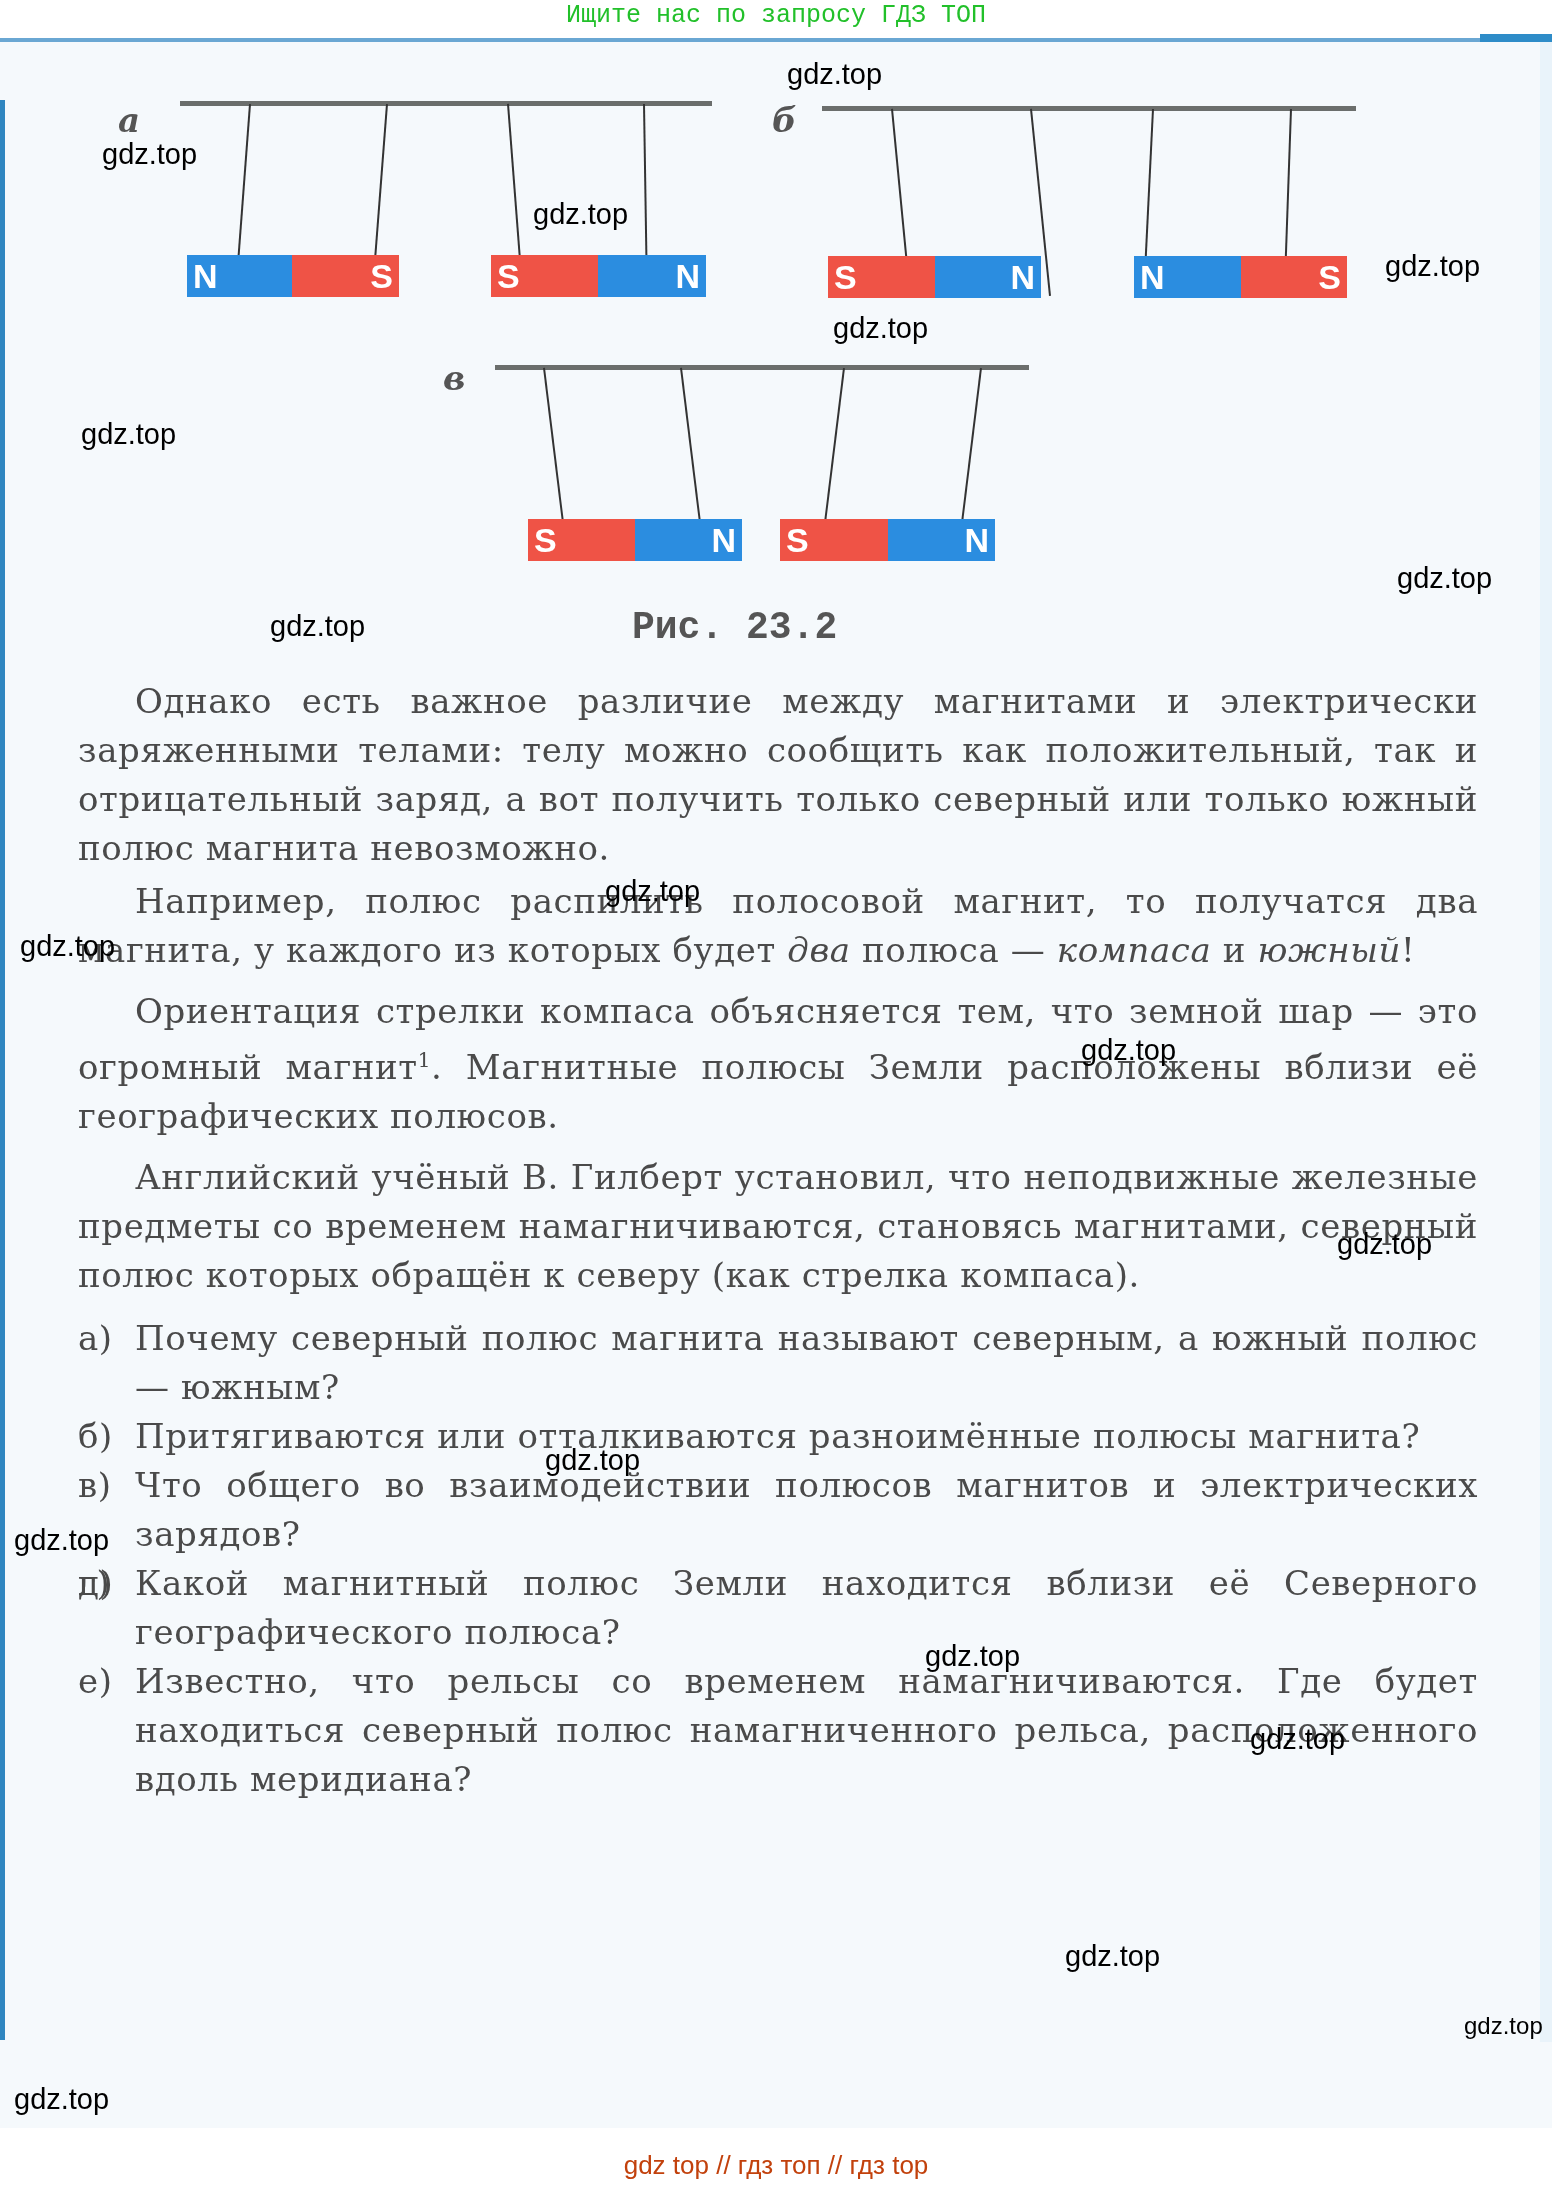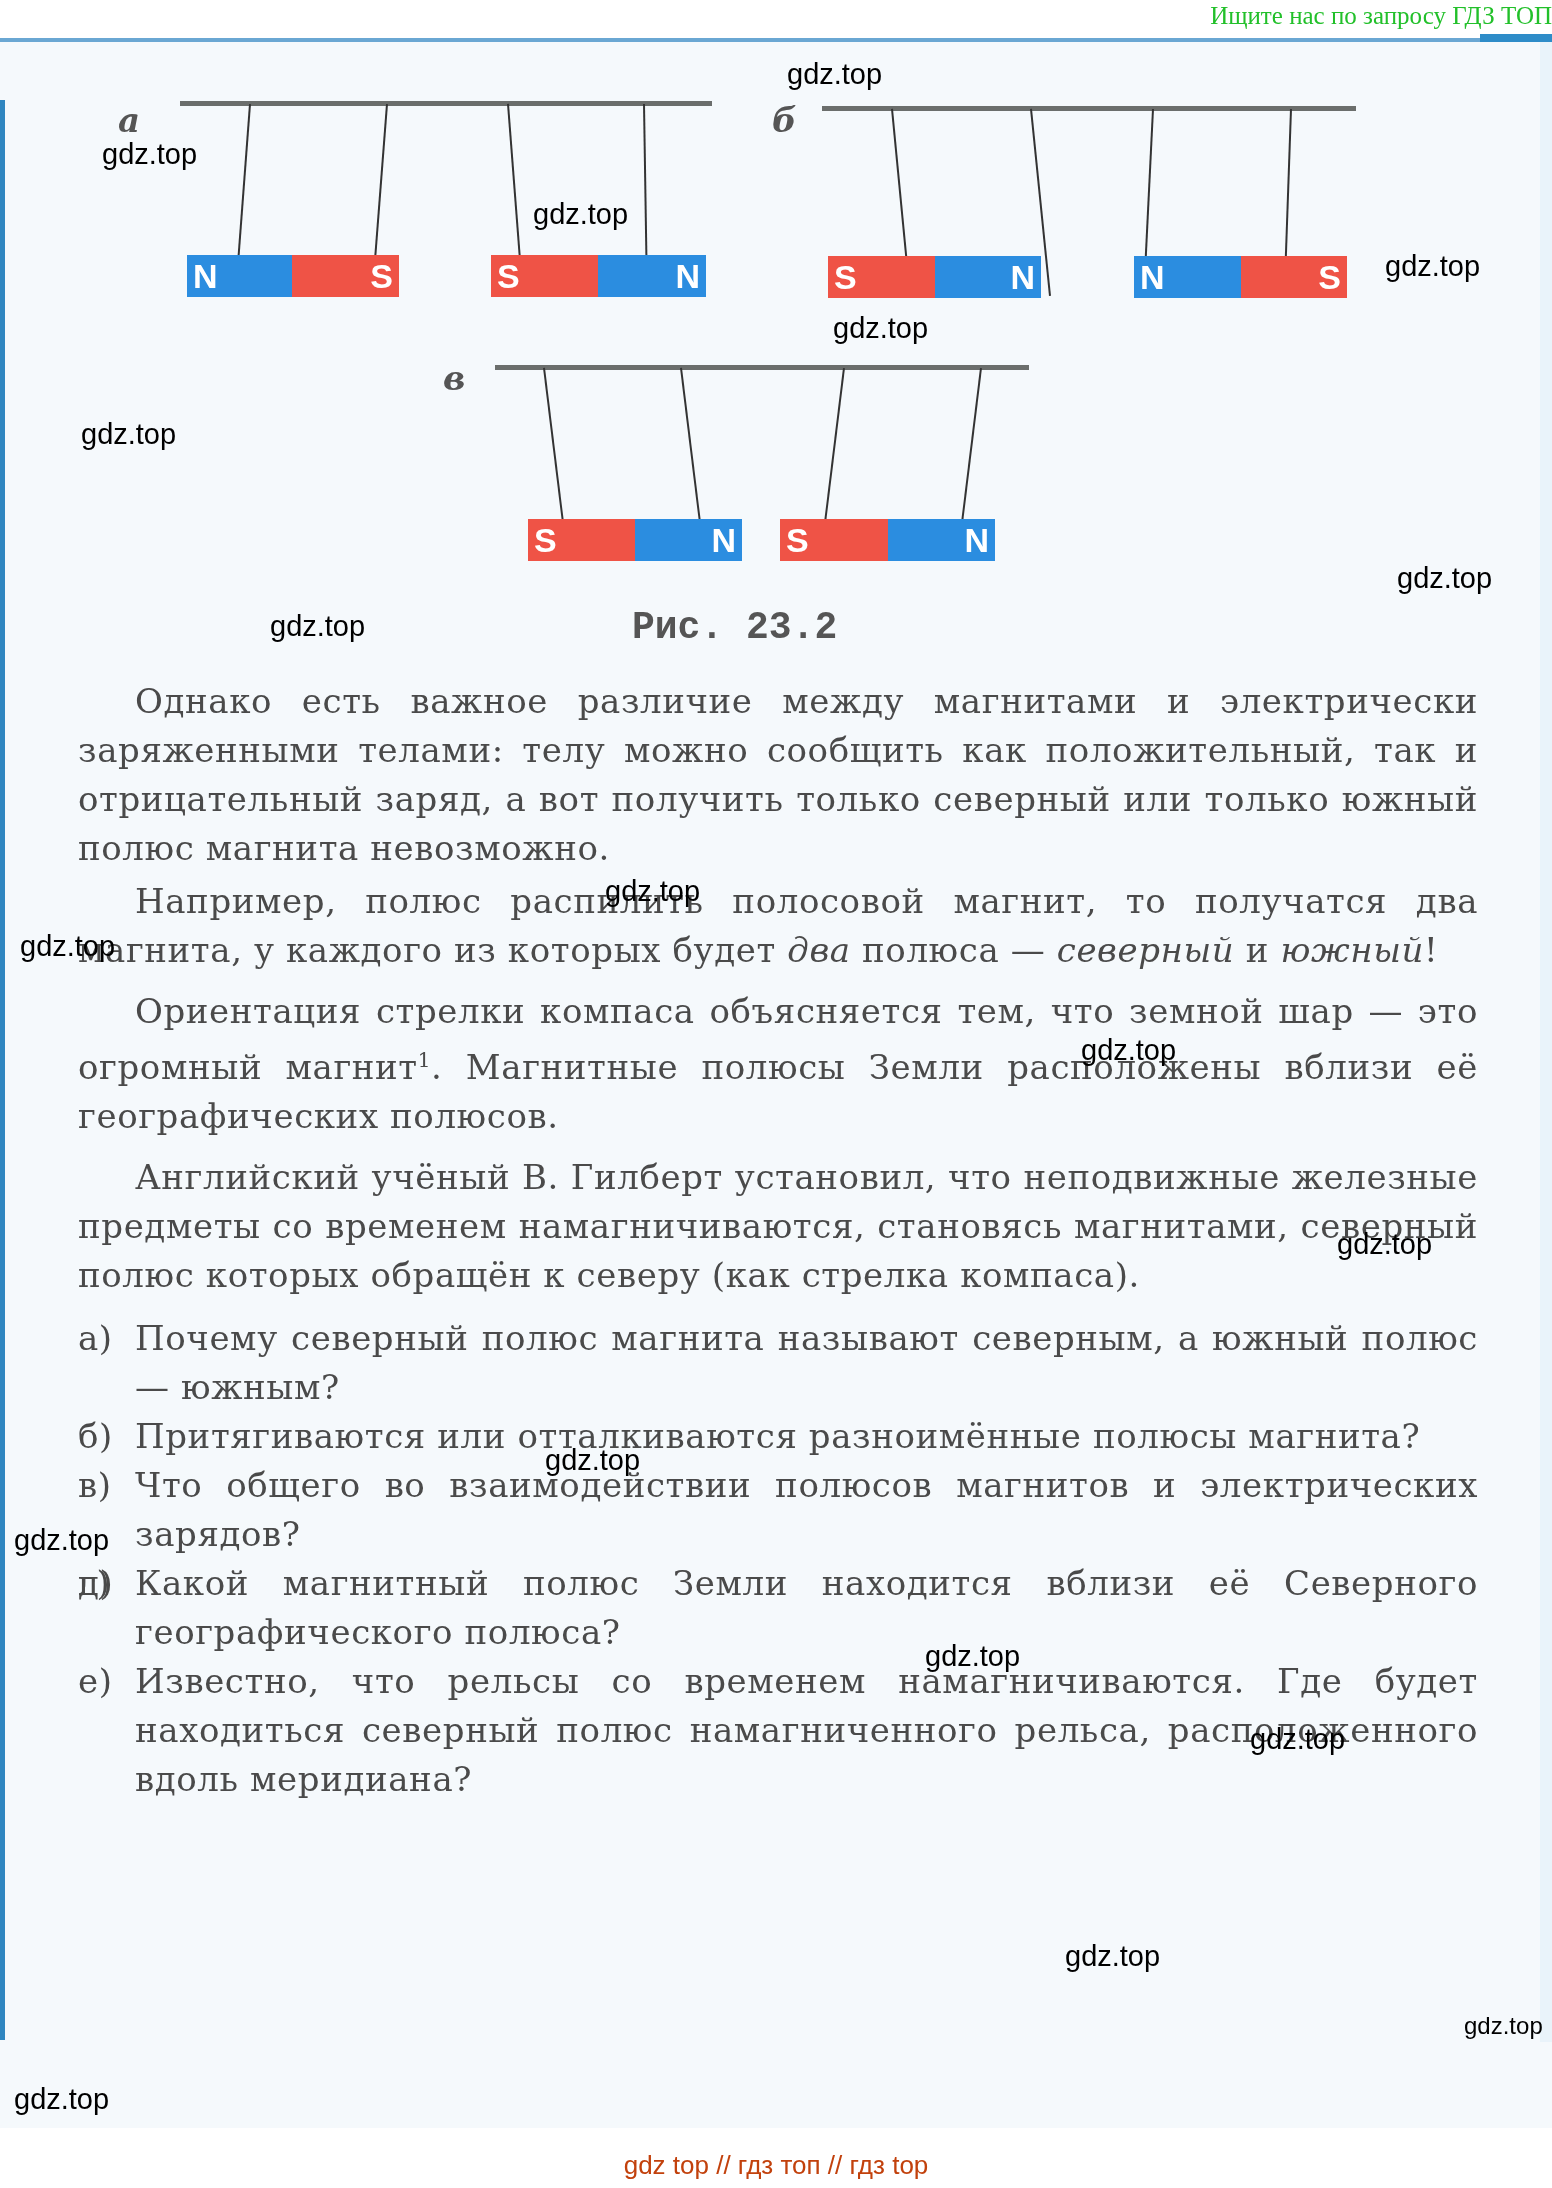--- a/index.html
+++ b/index.html
@@ -1,17 +1,17 @@
 <!DOCTYPE html>
 <html><head>
 <meta charset="utf-8">
 <style>
   html, body { margin:0; padding:0; }
   body { width:1552px; height:2188px; position:relative; overflow:hidden; background:#ffffff; font-family:"DejaVu Serif", serif; }
-  .banner { position:absolute; left:0; width:1552px; top:0; height:32px; text-align:right; font-family:Liberation Serif, serif; font-size:25px; color:#22c02a; line-height:32px; }
+  .banner { position:absolute; left:0; width:1552px; top:0; height:32px; text-align:center; font-family:Liberation Mono, monospace; font-size:25px; color:#22c02a; line-height:32px; }
   .page { position:absolute; left:0; top:38px; width:1552px; height:2090px; background:#f5f9fc; }
   .top-rule { position:absolute; left:0; top:38px; width:1498px; height:4px; background:#6aa7d3; }
   .top-rule-dark { position:absolute; left:1480px; top:34px; width:72px; height:8px; background:#2e8cc8; }
   .left-bar { position:absolute; left:0; top:100px; width:5px; height:1940px; background:#2f86c0; }
   .right-edge { position:absolute; left:1540px; top:42px; width:12px; height:2000px; background:#e9f3fa; }
   .rail { position:absolute; height:5px; background:#6b6e6c; }
   .string { position:absolute; width:2px; background:#333; transform-origin:top left; }
   .magnet { position:absolute; height:42px; display:flex; }
   .pole { height:100%; position:relative; }
   .pole-label { position:absolute; top:0; height:42px; line-height:42px; font-family:"Liberation Sans", sans-serif; font-weight:bold; font-size:34px; color:#ffffff; }
@@ -104,21 +104,21 @@
     <div class="pole" style="width:107px;background:#2b8de0;">
         <span class="pole-label" style="right:6px;">N</span>
       </div>
   </div>
 
   <span class="caption" style="left:632px;top:606px;font-family:Liberation Mono, monospace;">Рис. 23.2</span>
 </div>
 
 <div class="text" style="top:677px;">
   <p class="para" style="margin-bottom:4px;">Однако есть важное различие между магнитами и электрически заряженными телами: телу можно сообщить как положительный, так и отрицательный заряд, а вот получить только северный или только южный полюс магнита невозможно.</p>
-  <p class="para" style="margin-bottom:12px;"><span>Например, полюс распилить полосовой магнит, то получатся два магнита, у каждого из которых будет </span><em>два</em><span> полюса — </span><em>северный</em><span> и </span><em>южный</em><span>!</span></p>
+  <p class="para" style="margin-bottom:12px;"><span>Например, полюс распилить полосовой магнит, то получатся два магнита, у каждого из которых будет </span><em>два</em><span> полюса — </span><em>компаса</em><span> и </span><em>южный</em><span>!</span></p>
   <p class="para" style="margin-bottom:12px;"><span>Ориентация стрелки компаса объясняется тем, что земной шар — это огромный магнит</span><sup style="font-size:20px;">1</sup><span>. Магнитные полюсы Земли расположены вблизи её географических полюсов.</span></p>
   <p class="para" style="margin-bottom:14px;">Английский учёный В. Гилберт установил, что неподвижные железные предметы со временем намагничиваются, становясь магнитами, северный полюс которых обращён к северу (как стрелка компаса).</p>
 
   <div>
     <p class="q"><span class="q-label">а)</span><span>Почему северный полюс магнита называют северным, а южный полюс — южным?</span></p>
     <p class="q"><span class="q-label">б)</span><span>Притягиваются или отталкиваются разноимённые полюсы магнита?</span></p>
     <p class="q"><span class="q-label">в)</span><span>Что общего во взаимодействии полюсов магнитов и электрических зарядов?</span></p>
     <p class="q"><span class="q-label">г)</span></p>
     <p class="q"><span class="q-label">д)</span><span>Какой магнитный полюс Земли находится вблизи её Северного географического полюса?</span></p>
     <p class="q"><span class="q-label">е)</span><span>Известно, что рельсы со временем намагничиваются. Где будет находиться северный полюс намагниченного рельса, расположенного вдоль меридиана?</span></p>

